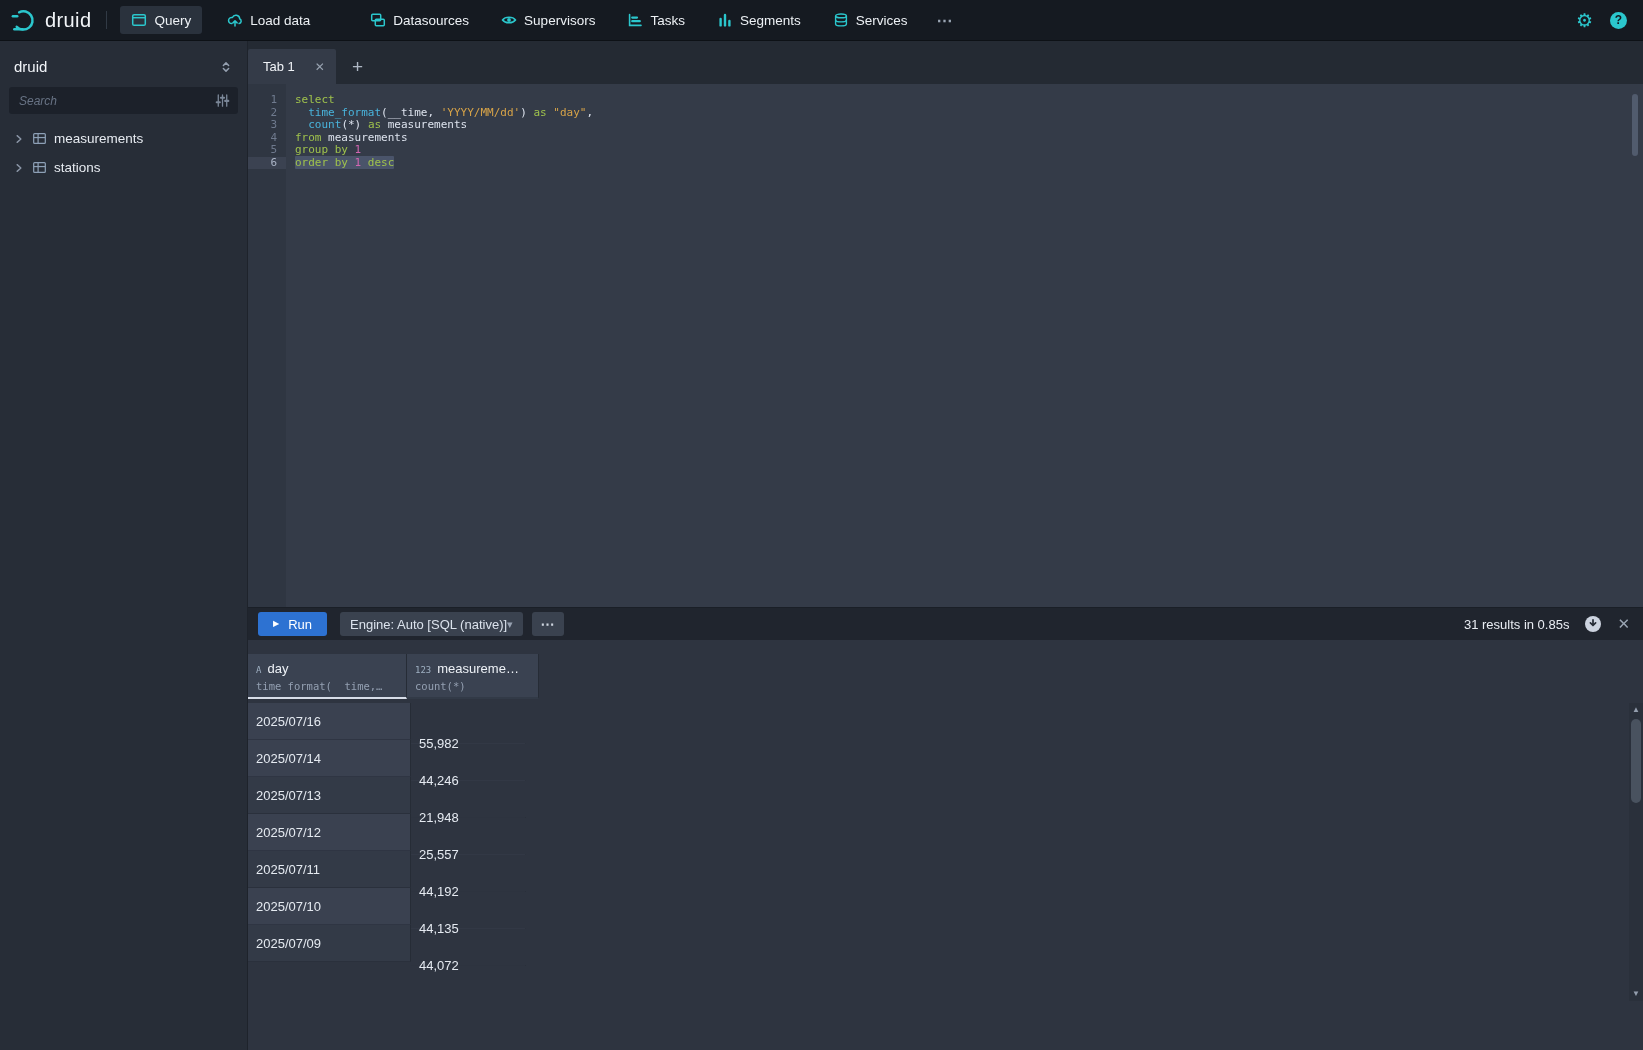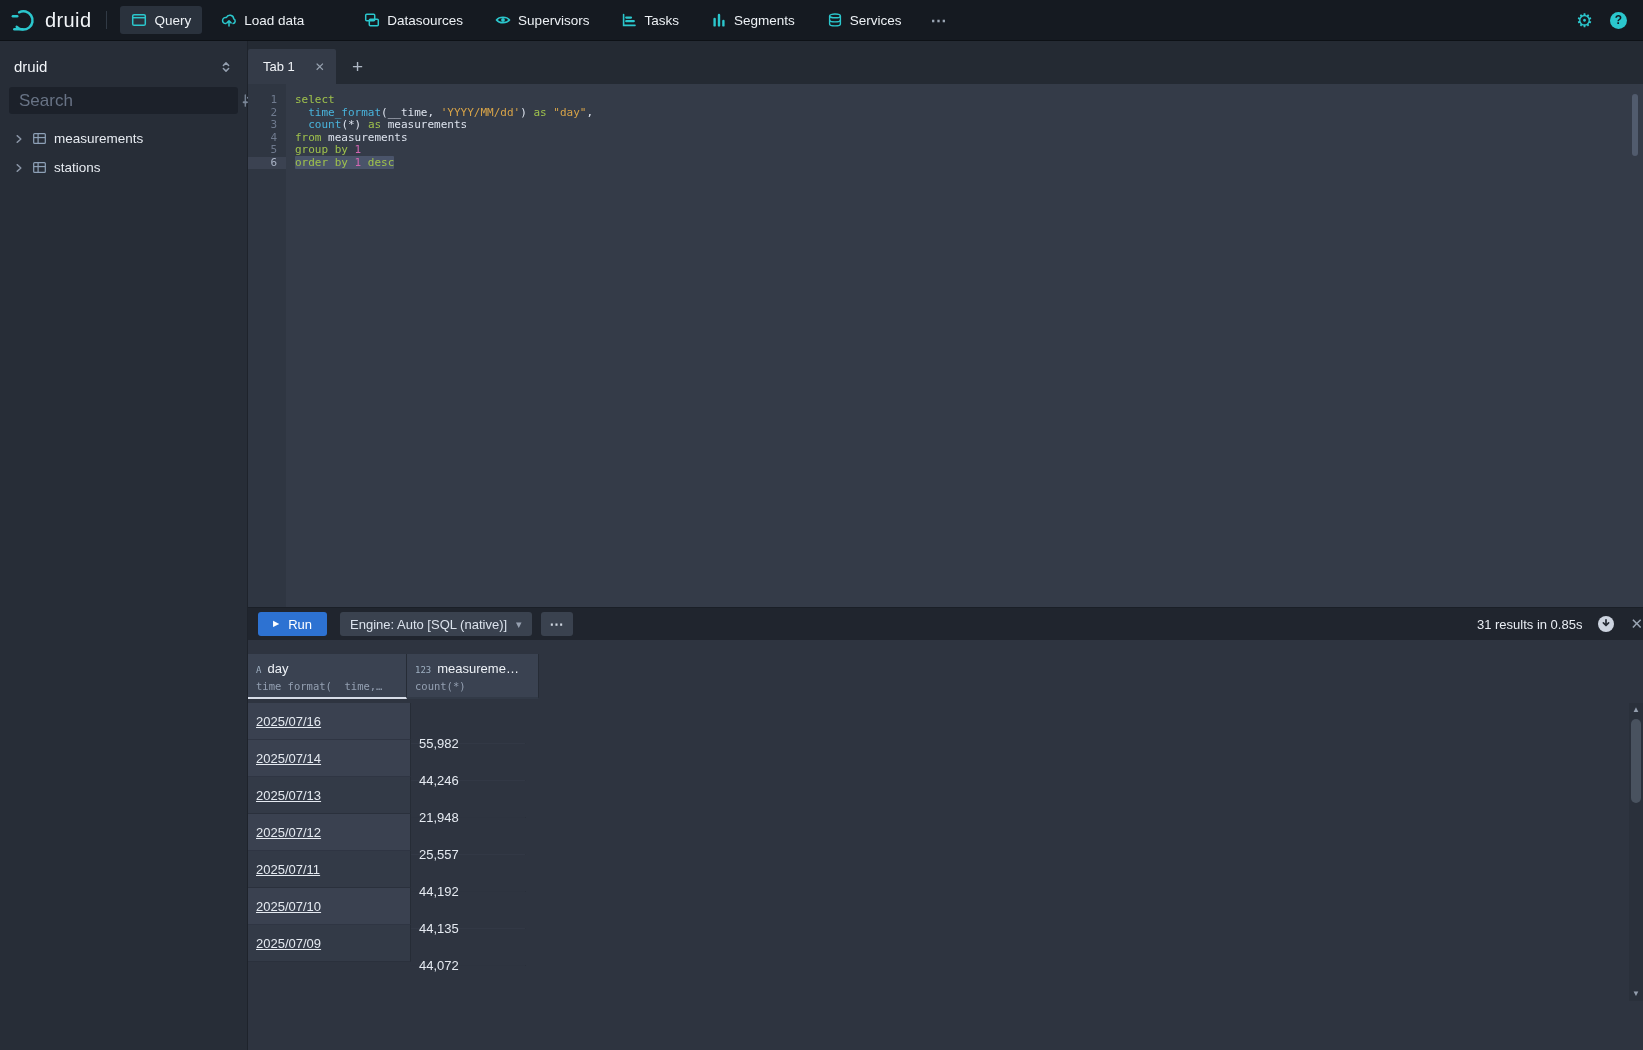--- a/index.html
+++ b/index.html
@@ -10,40 +10,40 @@
   }
   .abs{position:absolute;box-sizing:border-box;}
   svg{display:block;}
 
   
   .topbar{left:0;top:0;width:1643px;height:41px;background:#151a21;
     border-bottom:1px solid #0d1116;display:flex;align-items:center;z-index:5;}
   .logo{margin-left:10px;color:#2bc7cd;}
   .brand{margin-left:8px;font-size:20px;color:#f2f5f8;font-weight:500;letter-spacing:.4px;}
   .tb-divider{width:1px;height:18px;background:#313a45;margin:0 13px 0 15px;}
-  .nav-group{display:flex;align-items:center;gap:8px;}
+  .nav-group{display:flex;align-items:center;gap:14px;}
   .nav-group.g2{margin-left:38px;gap:10px;}
   .topnav-item{display:flex;align-items:center;gap:7px;padding:6px 11px;border-radius:3px;
     color:#edf1f5;font-size:13.5px;cursor:pointer;white-space:nowrap;}
   .topnav-item.active{background:#2a323d;}
   .nav-icon{color:#2bc7cd;display:flex;}
   .nav-more{color:#9aa5b3;font-size:16px;font-weight:bold;padding:6px 8px;letter-spacing:1px;cursor:pointer;}
   .topbar-right{margin-left:auto;display:flex;align-items:center;gap:17px;margin-right:16px;}
   .gear{color:#2bc7cd;font-size:19px;line-height:19px;cursor:pointer;}
   .help{width:17px;height:17px;border-radius:50%;background:#2bc7cd;color:#13171d;
     font-size:12px;font-weight:bold;display:flex;align-items:center;justify-content:center;cursor:pointer;}
 
   
   .sidebar{left:0;top:41px;width:248px;height:1009px;background:#272d37;border-right:1px solid #1e232b;}
   .sidebar-header{display:flex;align-items:center;justify-content:space-between;
     padding:17px 14px 12px 14px;color:#f1f4f8;font-size:15px;}
   .search-box{margin:0 9px;height:27px;background:#1c212a;border-radius:3px;
     display:flex;align-items:center;padding:0 8px;}
   .search-box input{flex:1;background:transparent;border:none;outline:none;
-    color:#dfe5ee;font-size:17px;font-family:"Liberation Sans",sans-serif;}
+    color:#dfe5ee;font-size:12px;font-family:"Liberation Sans",sans-serif;font-style:italic;}
   .search-box input::placeholder{color:#68descolor;}
   .search-box input::placeholder{color:#687385;}
   .tree{margin-top:10px;}
   .tree-item{height:29px;display:flex;align-items:center;padding-left:13px;gap:7px;
     color:#e7ebf1;font-size:13.5px;cursor:pointer;}
 
   
   .tabbar{left:248px;top:41px;width:1395px;height:43px;background:#242a33;
     display:flex;align-items:flex-end;}
   .tab{height:35px;background:#343b48;display:flex;align-items:center;
@@ -65,44 +65,44 @@
     background:#515b6d;border-radius:3px;cursor:pointer;}
 
   
   .runbar{left:248px;top:607px;width:1395px;height:33px;background:#20252e;
     display:flex;align-items:center;padding-left:10px;border-top:1px solid #1a1f27;}
   button{font-family:"Liberation Sans",sans-serif;border:none;cursor:pointer;}
   .run-btn{height:24px;background:#2d72d2;color:#ffffff;border-radius:3px;
     display:flex;align-items:center;gap:9px;padding:0 15px;font-size:13px;}
   .play{font-size:8px;line-height:8px;}
   .engine-btn{margin-left:13px;height:24px;background:#3a424f;color:#dbe2ec;border-radius:3px;
-    padding:0 10px;display:flex;gap:9px;align-items:center;font-size:13px;}
+    padding:0 10px;display:flex;align-items:center;font-size:13px;}
   .engine-caret{color:#97a1b0;font-size:11px;}
   .more-btn{margin-left:9px;width:32px;height:24px;background:#3a424f;border-radius:3px;
     color:#cfd6e0;font-size:14px;font-weight:bold;display:flex;align-items:center;justify-content:center;}
-  .runbar-right{margin-left:auto;display:flex;align-items:center;gap:15px;}
+  .runbar-right{margin-left:auto;display:flex;align-items:center;gap:15px;margin-right:13px;}
   .status{color:#e9edf3;font-size:13px;}
   .dl{cursor:pointer;display:flex;}
   .rb-close{color:#9aa5b3;font-size:15px;cursor:pointer;}
 
   
   .results{left:248px;top:640px;width:1395px;height:410px;background:#2e3440;}
   .table-header{position:absolute;left:0;top:14px;display:flex;}
   .th{background:#3a4251;border-right:1px solid #262c36;padding:7px 8px 5px 8px;cursor:pointer;}
   .th1{width:142px;border-bottom:2px solid #d7dde8;}
   .th2{width:115px;border-bottom:2px solid #323a47;}
   .th-name{color:#eef2f7;font-size:13px;display:flex;gap:6px;align-items:baseline;white-space:nowrap;overflow:hidden;}
   .th-type{color:#9fb0c2;font-size:9px;font-family:"DejaVu Sans Mono",monospace;}
   .th-formula{color:#94a0b2;font-size:10.5px;font-family:"DejaVu Sans Mono",monospace;
     margin-top:4px;white-space:nowrap;overflow:hidden;}
   .table-body{position:absolute;left:0;top:63px;}
   .t-row{display:flex;height:37px;}
   .t-cell{padding:0 8px;display:flex;align-items:center;color:#e5eaf1;font-size:13px;
     border-right:1px solid #262c36;border-bottom:1px solid rgba(15,19,26,.25);box-sizing:border-box;cursor:pointer;}
-  .c1{width:163px;text-decoration:underline;}
+  .c1{width:163px;}
   .c2{width:115px;margin-top:40px;}
   .t-row.odd  .c1{background:#3a4150;} .t-row.odd  .c2{background:#3e4553;}
   .t-row.even .c1{background:#333a47;} .t-row.even .c2{background:#373e4b;}
   .v-scroll{position:absolute;right:0;top:63px;width:14px;height:298px;background:#2a303b;
     display:flex;flex-direction:column;align-items:center;cursor:pointer;}
   .arr{color:#949eae;font-size:8px;line-height:14px;height:14px;}
   .v-thumb{width:10px;height:84px;background:#49525f;border-radius:5px;margin-top:2px;}
   .v-sp{flex:1;}
 </style>
 </head>

